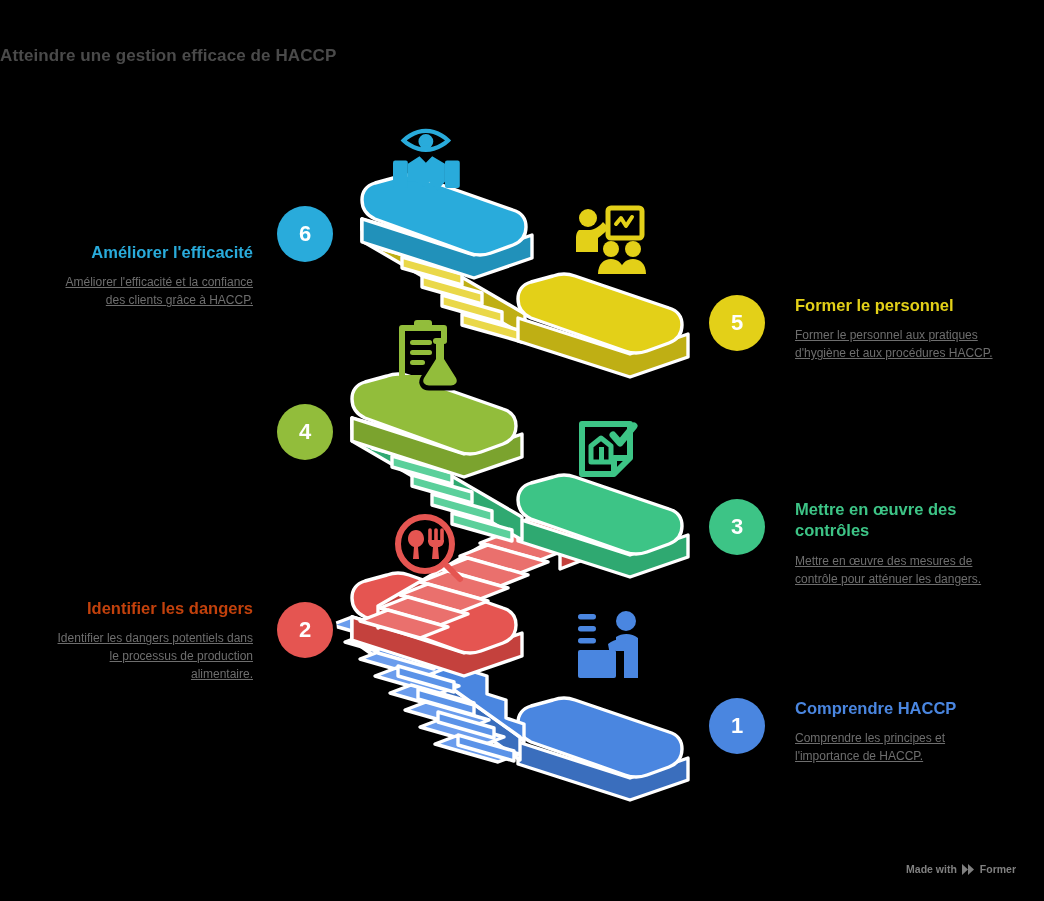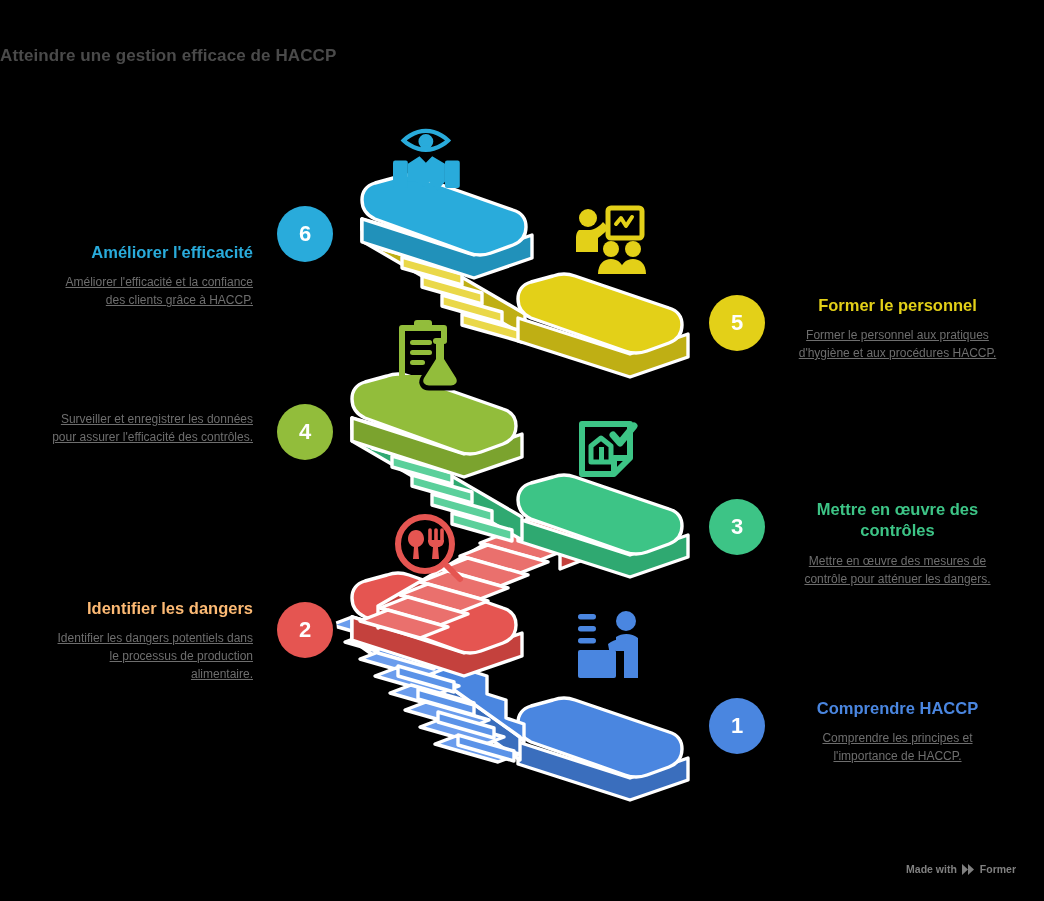--- a/index.html
+++ b/index.html
@@ -21,21 +21,21 @@
   
   .block { position: absolute; }
   .block .heading {
     font-size: 16.5px; font-weight: bold; line-height: 1.30;
   }
   .block .desc {
     margin-top: 11px;
     font-size: 12px; line-height: 1.48; color: #6e6e6e; text-decoration: underline;
   }
   .block.left  { text-align: right; width: 205px; }
-  .block.right { text-align: center;  width: 205px; }
+  .block.right { text-align: left;  width: 205px; }
 
   
   .badge {
     position: absolute;
     width: 56px; height: 56px; border-radius: 50%;
     display: flex; align-items: center; justify-content: center;
     color: #ffffff; font-size: 22px; font-weight: bold;
     box-shadow: 0 0 0 4px #000;
   }
 
@@ -243,28 +243,27 @@
 
   <div class="block left" style="left:48px; top:202px;">
     <div class="heading" style="color:#29ABDB;margin-top:40px;">Améliorer l'efficacité</div>
     <div class="desc">Améliorer l'efficacité et la confiance des clients grâce à HACCP.</div>
   </div>
   <div class="badge" style="left:277px; top:206px; background:#29ABDB;">
     <span>6</span>
   </div>
 
   <div class="block left" style="left:48px; top:400px;">
-    <div class="desc">Surveiller et enregistrer les données pour assurer l'efficacité des contrôles.</div>
   </div>
   <div class="badge" style="left:277px; top:404px; background:#92BD3B;">
     <span>4</span>
   </div>
 
   <div class="block left" style="left:48px; top:598px;">
-    <div class="heading" style="color:#fdba74;">Identifier les dangers</div>
+    <div class="heading" style="color:#c2410c;">Identifier les dangers</div>
     <div class="desc">Identifier les dangers potentiels dans le processus de production alimentaire.</div>
   </div>
   <div class="badge" style="left:277px; top:602px; background:#E55551;">
     <span>2</span>
   </div>
 
   <div class="block right" style="left:795px; top:295px;">
     <div class="heading" style="color:#E3D018;">Former le personnel</div>
     <div class="desc">Former le personnel aux pratiques d'hygiène et aux procédures HACCP.</div>
   </div>

